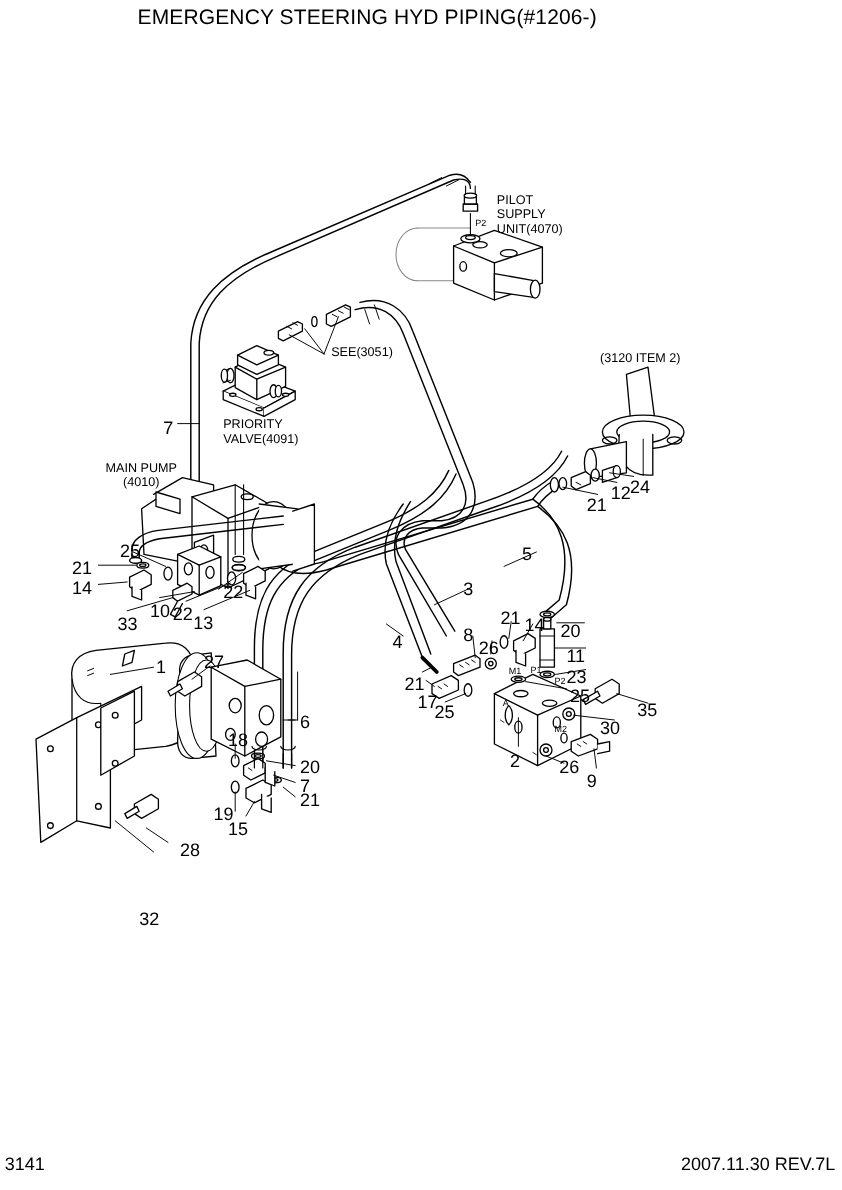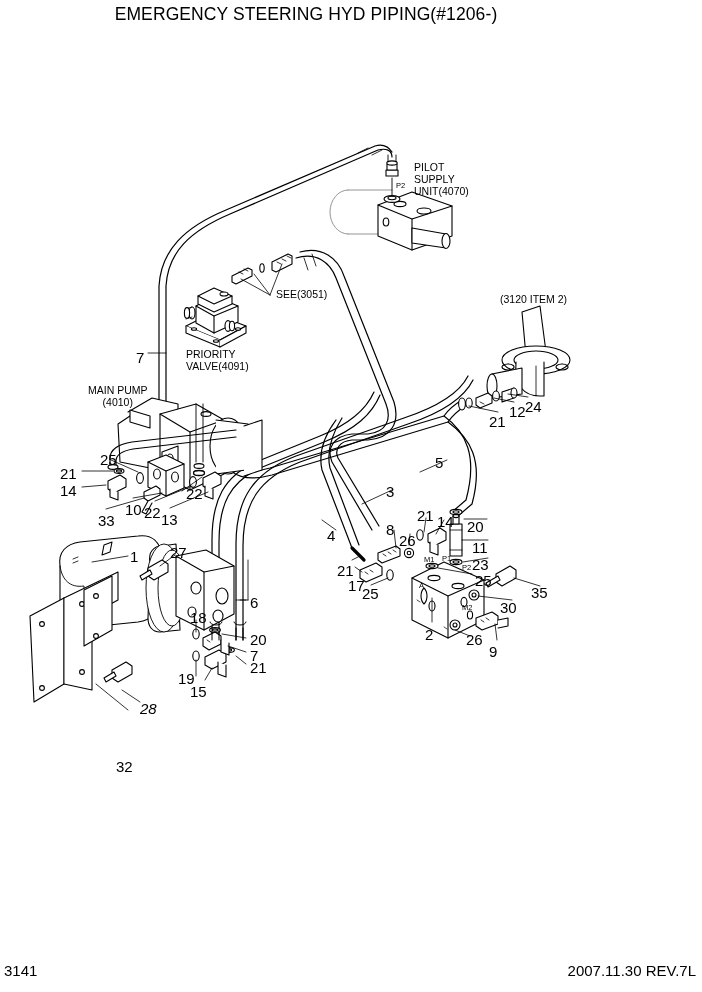--- a/index.html
+++ b/index.html
@@ -588,21 +588,21 @@
       <div class="lbl num" style="left: 531px; top: 585px;">35</div>
       <div class="lbl num" style="left: 130px; top: 549px;">1</div>
       <div class="lbl num" style="left: 170px; top: 545px;">27</div>
       <div class="lbl num" style="left: 190px; top: 610px;">18</div>
       <div class="lbl num" style="left: 250px; top: 595px;">6</div>
       <div class="lbl num" style="left: 250px; top: 632px;">20</div>
       <div class="lbl num" style="left: 250px; top: 648px;">7</div>
       <div class="lbl num" style="left: 250px; top: 660px;">21</div>
       <div class="lbl num" style="left: 178px; top: 671px;">19</div>
       <div class="lbl num" style="left: 190px; top: 684px;">15</div>
-      <div class="lbl num" style="left: 140px; top: 701px; font-style: italic;">28</div>
+      <div class="lbl num" style="left: 150px; top: 701px;">28</div>
       <div class="lbl num" style="left: 116px; top: 715px; margin-top: 44px;">32</div>
     </div>
 
   <div class="footrule"></div>
   <div class="footer-left">3141</div>
   <div class="footer-right">2007.11.30  REV.7L</div>
 
 </div>
 
 </body></html>

